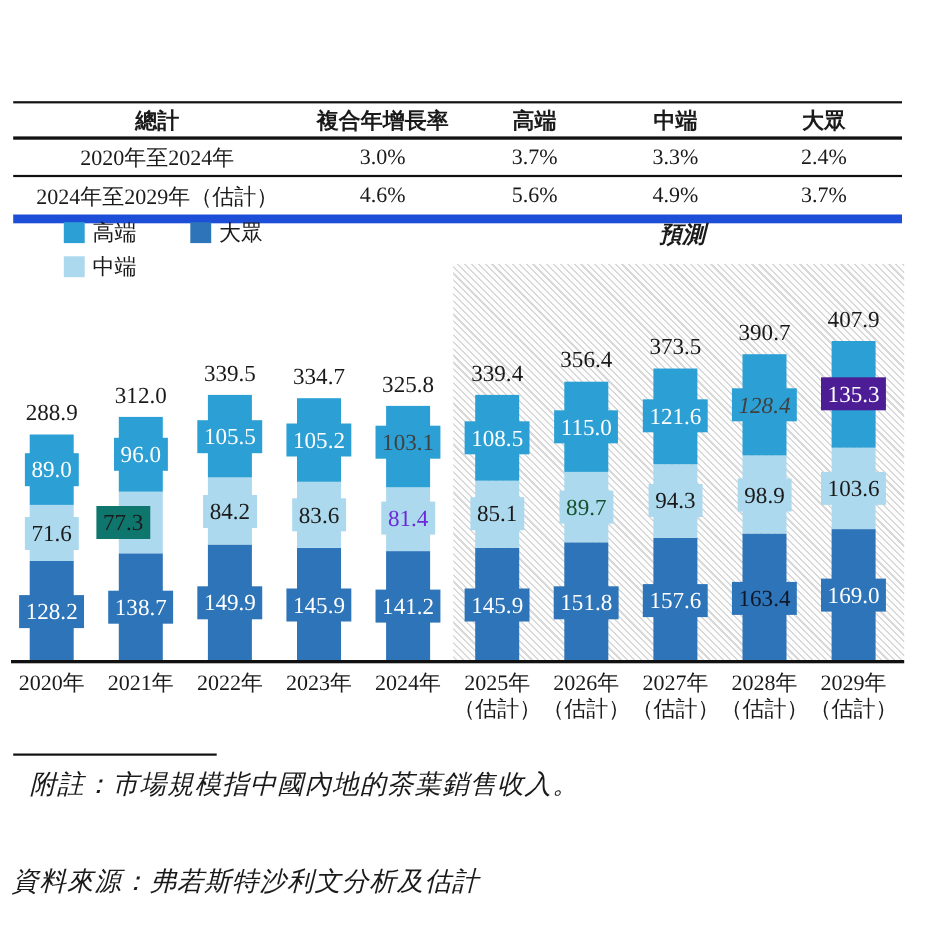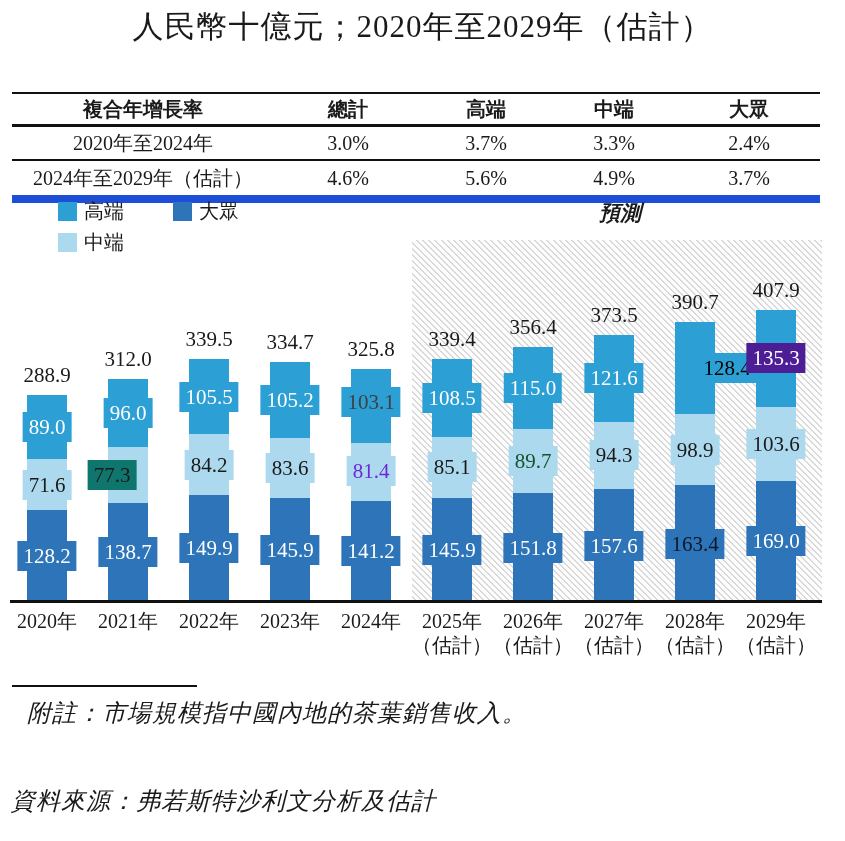--- a/index.html
+++ b/index.html
@@ -46,26 +46,25 @@
   
   #note-rule{position:absolute;left:12px;top:685px;width:185px;height:2px;background:#111;}
   #note{position:absolute;left:11px;top:697px;font-size:24px;font-style:italic;letter-spacing:1px;margin-left:16px;}
   #source{position:absolute;left:11px;top:785px;font-size:24px;font-style:italic;letter-spacing:1px;}
 </style>
 </head>
 <body>
 
 <div id="page">
 
-  <div id="title">人民幣十億元；2020年至2029年（估計）</div>
 
   <div id="cagr">
     <div class="trow" id="thead">
+      <div>總計</div>
       <div>複合年增長率</div>
-      <div>總計</div>
       <div>高端</div>
       <div>中端</div>
       <div>大眾</div>
     </div>
     <div class="trow" id="trow1">
       <div>2020年至2024年</div>
       <div>3.0%</div>
       <div>3.7%</div>
       <div>3.3%</div>
       <div>2.4%</div>
@@ -151,21 +150,21 @@
       <div class="seg" style="left: 594px; top: 181.64px; height: 67.5188px; background: rgb(172, 217, 238);"></div>
       <div class="seglab" style="left: 614px; top: 200.399px; background: rgb(172, 217, 238); color: rgb(26, 26, 26);">94.3</div>
       <div class="seg" style="left: 594px; top: 94.574px; height: 87.0656px; background: rgb(44, 160, 213);"></div>
       <div class="seglab" style="left: 614px; top: 123.107px; background: rgb(44, 160, 213); color: rgb(255, 255, 255);">121.6</div>
       <div class="total" style="left: 614px; top: 62.574px;">373.5</div>
       <div class="seg" style="left: 675px; top: 245.006px; height: 116.994px; background: rgb(46, 116, 184);"></div>
       <div class="seglab" style="left: 695px; top: 288.503px; background: rgb(46, 116, 184); color: #0f172a;">163.4</div>
       <div class="seg" style="left: 675px; top: 174.193px; height: 70.8124px; background: rgb(172, 217, 238);"></div>
       <div class="seglab" style="left: 695px; top: 194.599px; background: rgb(172, 217, 238); color: rgb(26, 26, 26);">98.9</div>
       <div class="seg" style="left: 675px; top: 82.2588px; height: 91.9344px; background: rgb(44, 160, 213);"></div>
-      <div class="seglab" style="left: 727px; top: 113.226px; background: rgb(44, 160, 213); color: #000000;">128.4</div>
+      <div class="seglab" style="left: 695px; top: 113.226px; background: rgb(44, 160, 213); color: #404040; font-style: italic;">128.4</div>
       <div class="total" style="left: 695px; top: 50.2588px;">390.7</div>
       <div class="seg" style="left: 756px; top: 240.996px; height: 121.004px; background: rgb(46, 116, 184);"></div>
       <div class="seglab" style="left: 776px; top: 286.498px; background: rgb(46, 116, 184); color: rgb(255, 255, 255);">169.0</div>
       <div class="seg" style="left: 756px; top: 166.818px; height: 74.1776px; background: rgb(172, 217, 238);"></div>
       <div class="seglab" style="left: 776px; top: 188.907px; background: rgb(172, 217, 238); color: rgb(26, 26, 26);">103.6</div>
       <div class="seg" style="left: 756px; top: 69.9436px; height: 96.8748px; background: rgb(44, 160, 213);"></div>
       <div class="seglab" style="left: 776px; top: 103.381px; background: #4c1d95; color: rgb(255, 255, 255);">135.3</div>
       <div class="total" style="left: 776px; top: 37.9436px;">407.9</div>
     </div>
 

